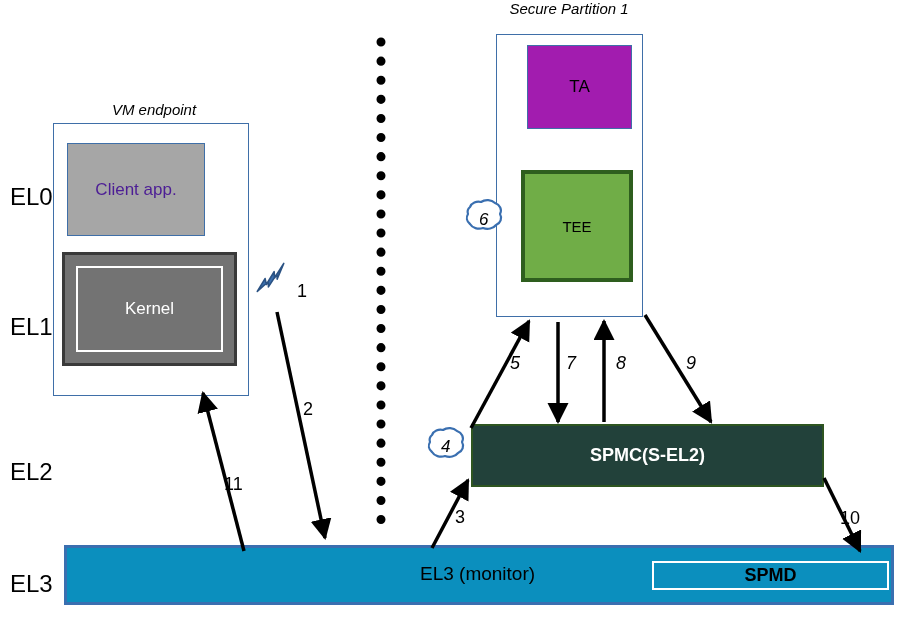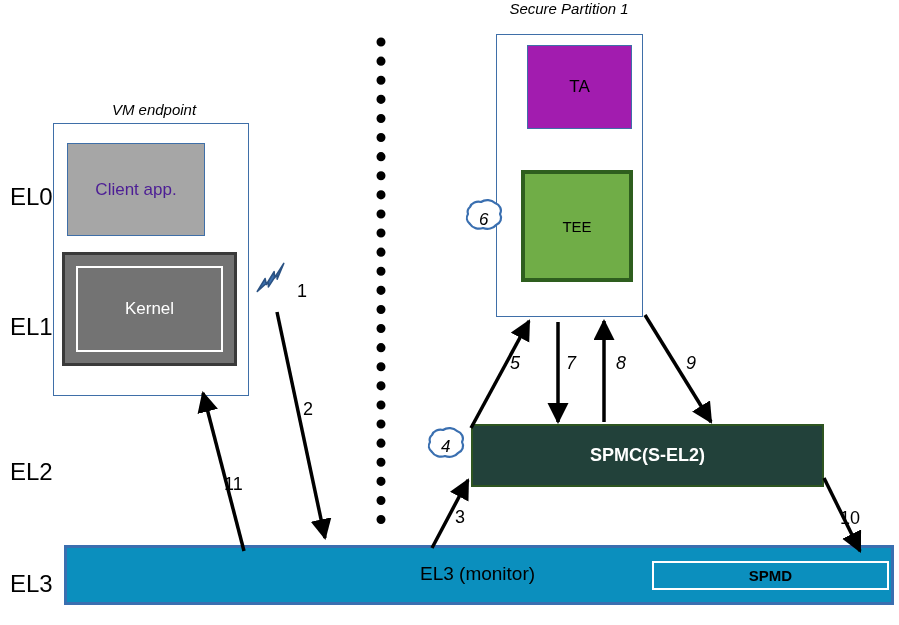--- a/index.html
+++ b/index.html
@@ -120,21 +120,21 @@
     font-size: 19px;
     color: #000000;
     white-space: nowrap;
   }
   .spmd-box {
     border: 2px solid #ffffff;
     box-sizing: border-box;
     display: flex;
     align-items: center;
     justify-content: center;
-    font-size: 15px;
+    font-size: 18px;
     font-weight: bold;
     color: #000000;
     background: transparent;
   }
 
   
   .arrow-num {
     font-size: 18px;
     font-style: italic;
     color: #000000;

